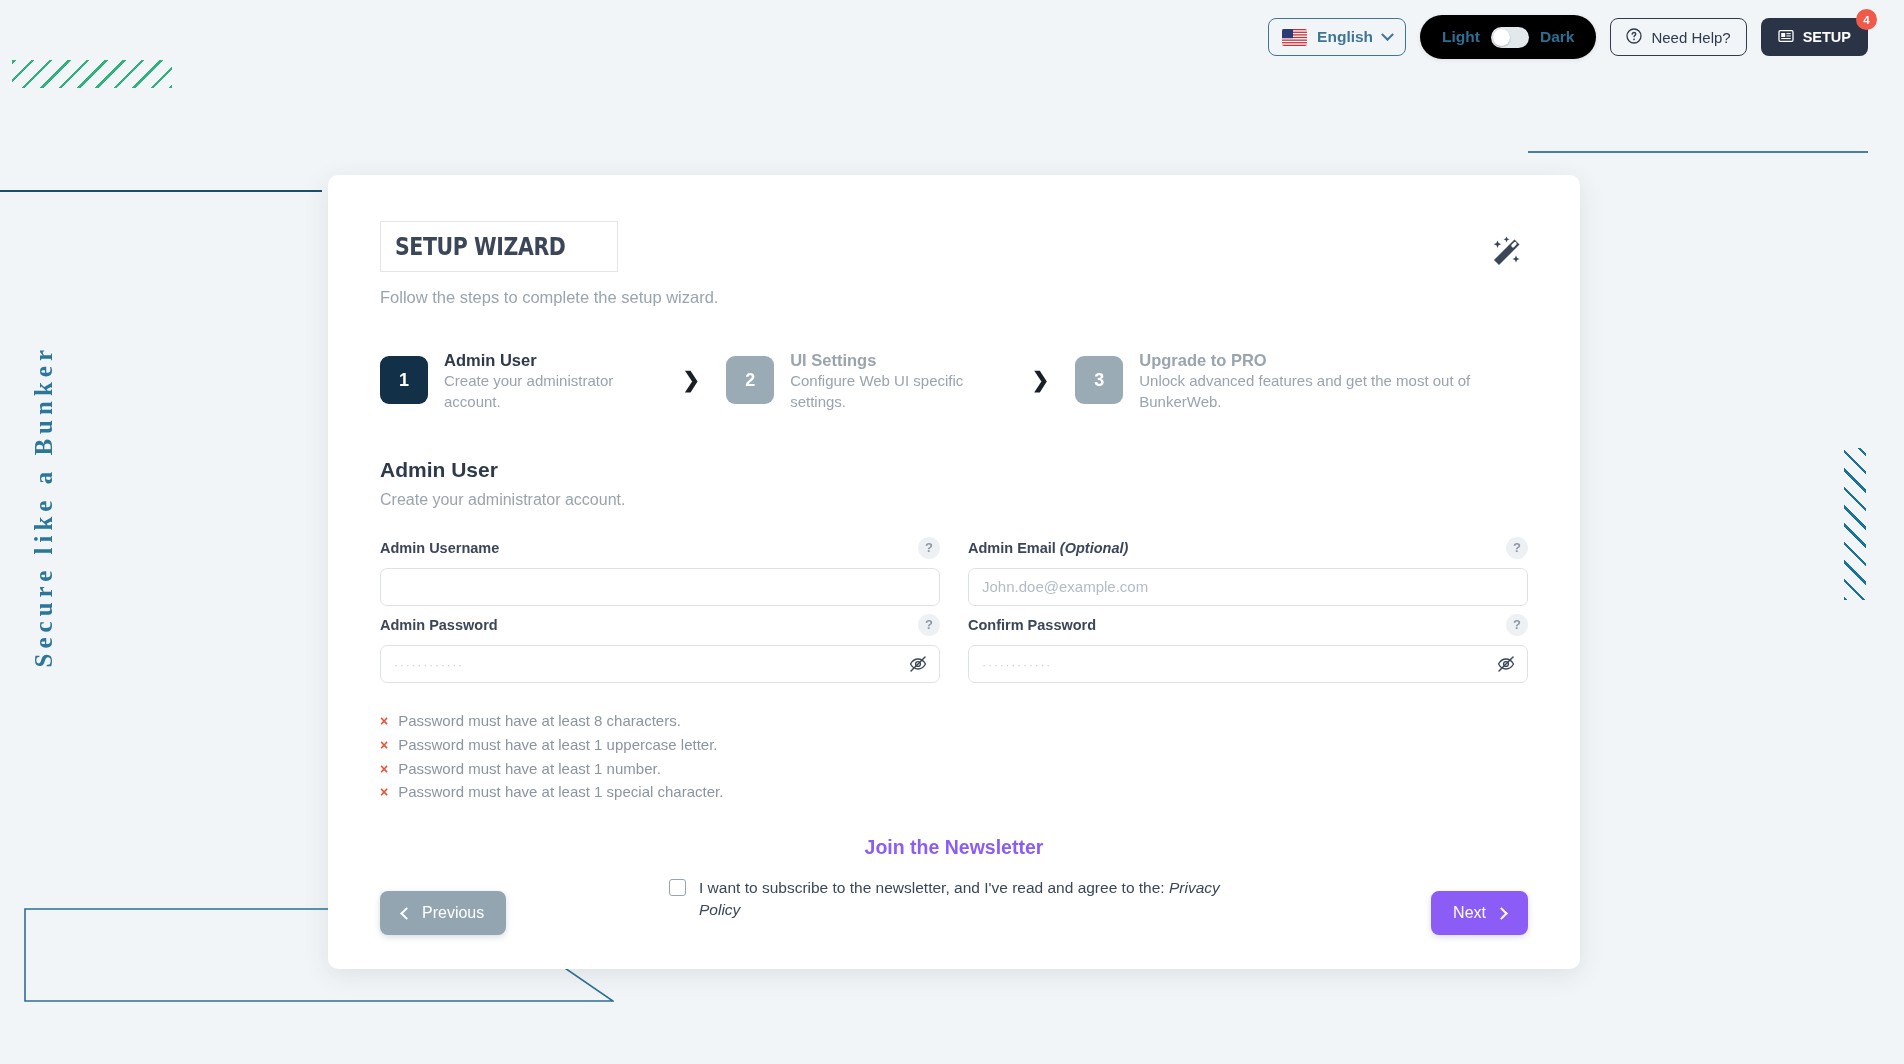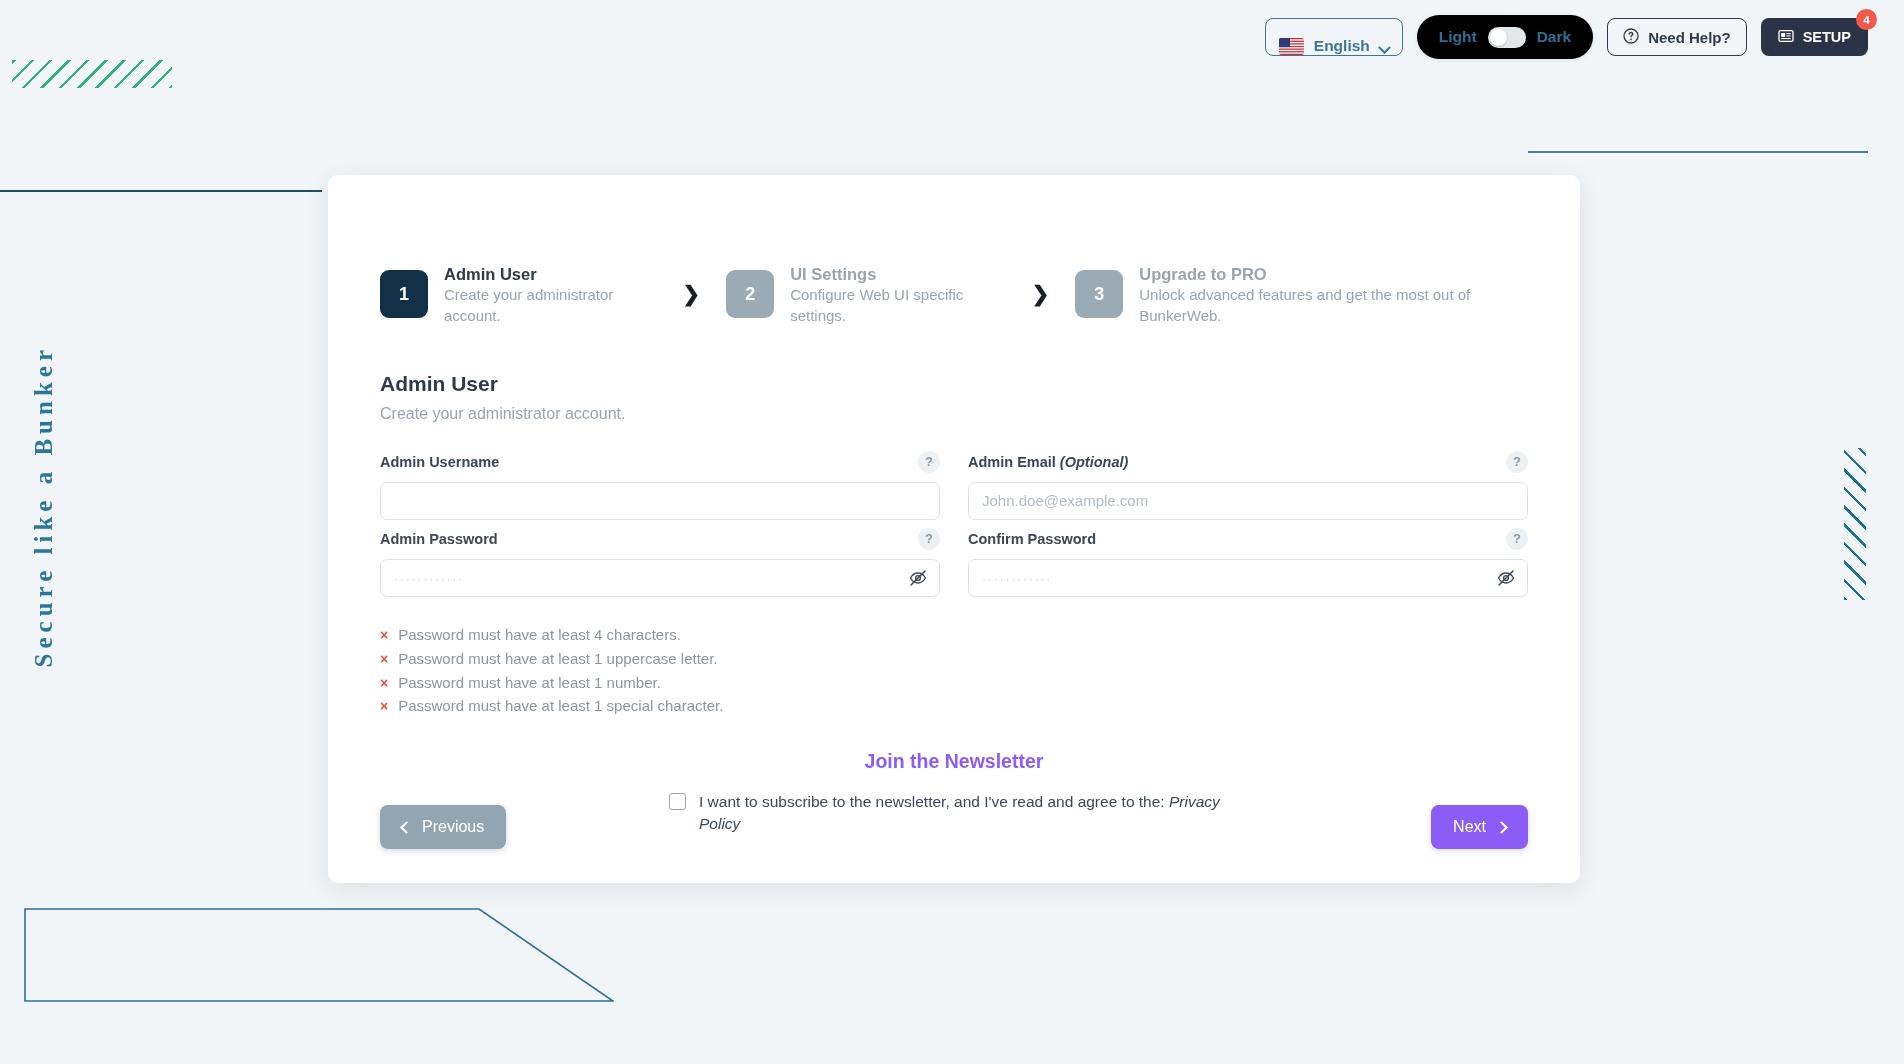--- a/index.html
+++ b/index.html
@@ -79,21 +79,21 @@
     display: flex;
     align-items: center;
     justify-content: flex-end;
     gap: 14px;
     padding-right: 36px;
     z-index: 20;
   }
 
   .lang-select {
     display: flex;
-    align-items: flex-end;
+    align-items: center;
     gap: 10px;
     height: 38px;
     padding: 0 13px;
     border: 1.5px solid #3f7694;
     border-radius: 8px;
     background: transparent;
     color: #3f7694;
     font-size: 15.5px;
     font-weight: 600;
     cursor: pointer;
@@ -149,21 +149,21 @@
     display: flex;
     align-items: center;
     gap: 9px;
     height: 38px;
     padding: 0 15px;
     border: 1.4px solid #2f3b4d;
     border-radius: 8px;
     background: transparent;
     color: #2f3b4d;
     font-size: 15px;
-    font-weight: 700;
+    font-weight: 400;
     cursor: pointer;
   }
 
   .news-btn {
     position: relative;
     display: flex;
     align-items: center;
     gap: 9px;
     height: 38px;
     padding: 0 17px;
@@ -512,20 +512,37 @@
       </svg>
     </span>
     <span>SETUP</span>
     <span class="news-badge">4</span>
   </div>
 
 </div>
 
 <div class="card">
 
+  <div class="card-head">
+    <div>
+      <div class="logo-box">
+        <span class="logo-text">SETUP WIZARD</span>
+      </div>
+      <div class="card-sub">Follow the steps to complete the setup wizard.</div>
+    </div>
+    <div class="wand-icon">
+      <svg width="44" height="44" viewBox="0 0 44 44" fill="none">
+        <path d="M30.5 8.5 L35.5 13.5 L15 34 L10 29 Z" fill="#3b4758"></path>
+        <rect x="28.3" y="10.6" width="3.4" height="6.2" rx="1.6" transform="rotate(45 30 13.7)" fill="#ffffff"></rect>
+        <path d="M13.5 9.5 l1.1 2.6 2.6 1.1 -2.6 1.1 -1.1 2.6 -1.1-2.6 -2.6-1.1 2.6-1.1 Z" fill="#3b4758"></path>
+        <path d="M22.5 5.5 l.85 2 2 .85 -2 .85 -.85 2 -.85-2 -2-.85 2-.85 Z" fill="#3b4758"></path>
+        <path d="M32 24.5 l1.05 2.45 2.45 1.05 -2.45 1.05 -1.05 2.45 -1.05-2.45 -2.45-1.05 2.45-1.05 Z" fill="#3b4758"></path>
+      </svg>
+    </div>
+  </div>
 
   <div class="stepper">
 
     <div class="step active">
       <div class="step-num">1</div>
       <div>
         <div class="step-title">Admin User</div>
         <div class="step-desc">Create your administrator account.</div>
       </div>
     </div>
@@ -609,21 +626,21 @@
           </svg>
         </span>
       </div>
     </div>
 
   </div>
 
   <div class="rules">
     <div class="rule">
       <span class="rule-x">×</span>
-      <span>Password must have at least 4 characters.</span>
+      <span>Password must have at least 8 characters.</span>
     </div>
     <div class="rule">
       <span class="rule-x">×</span>
       <span>Password must have at least 1 uppercase letter.</span>
     </div>
     <div class="rule">
       <span class="rule-x">×</span>
       <span>Password must have at least 1 number.</span>
     </div>
     <div class="rule">

